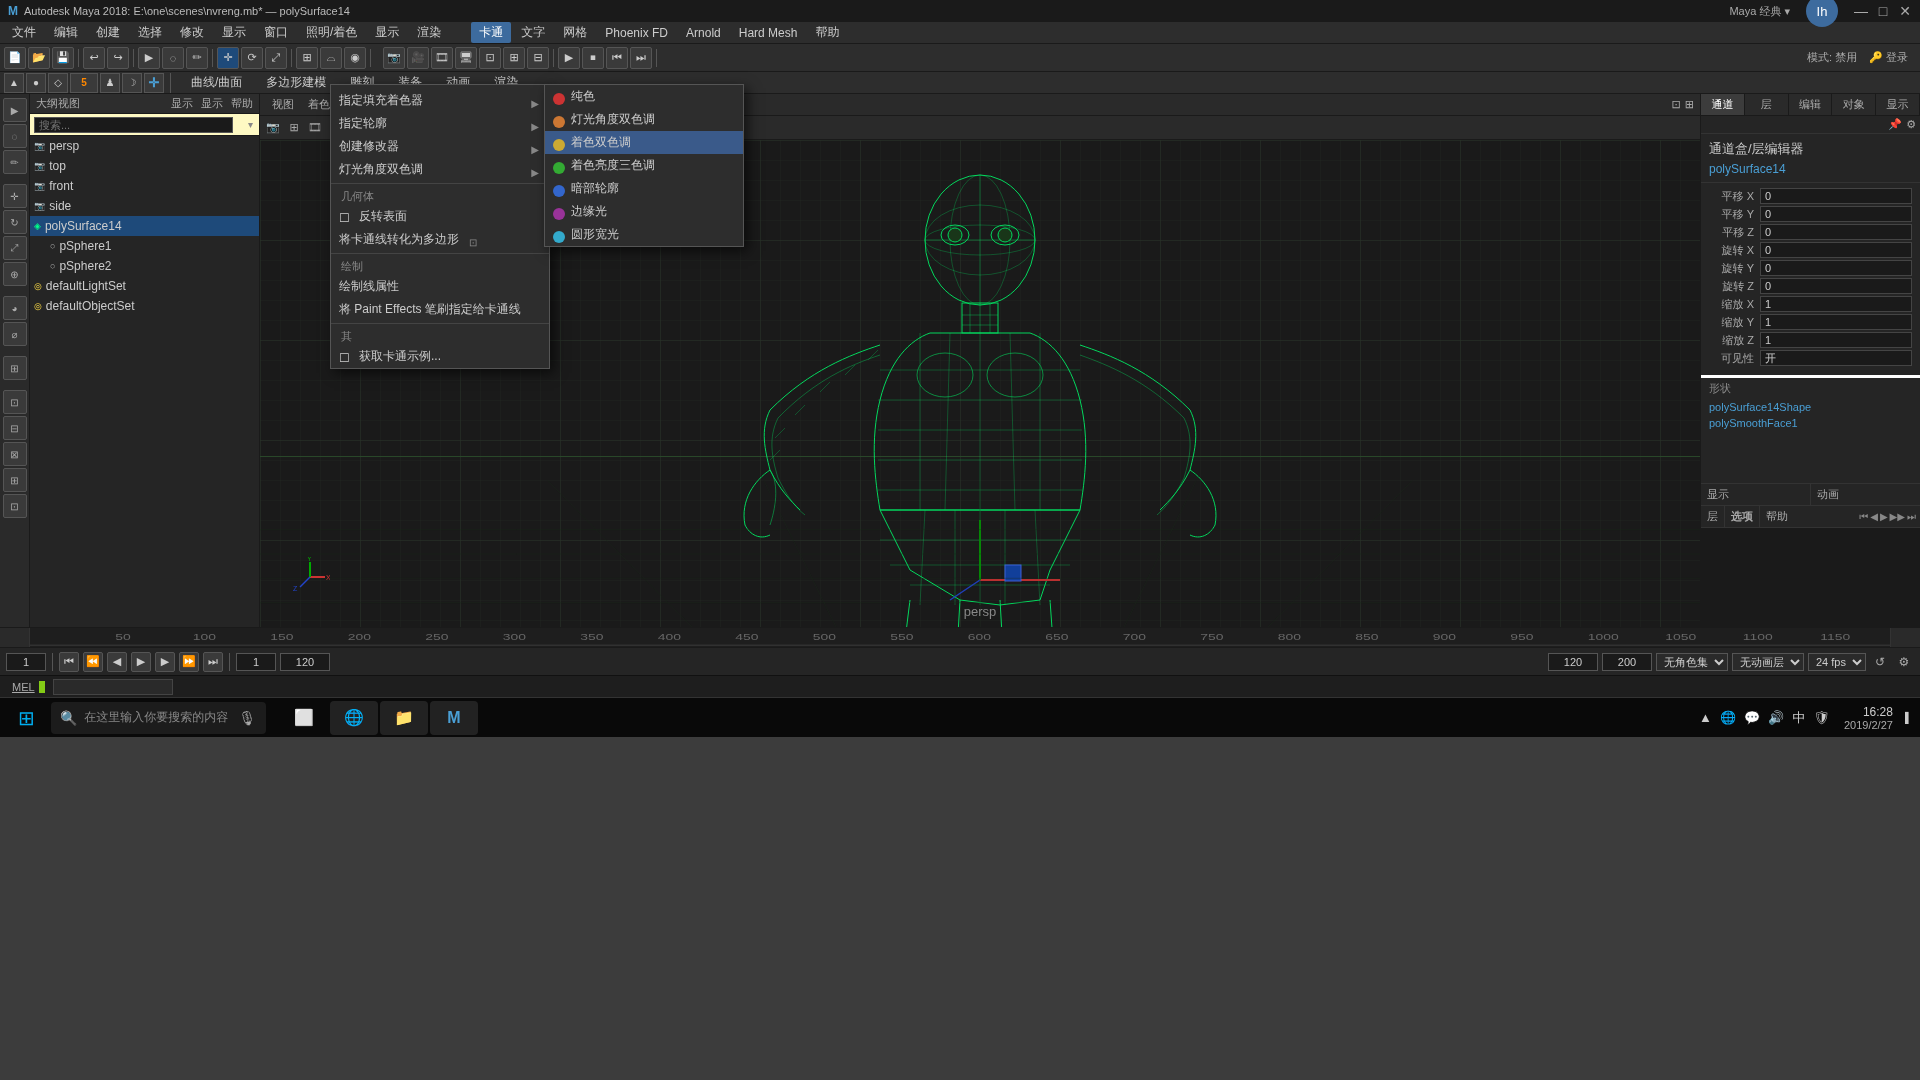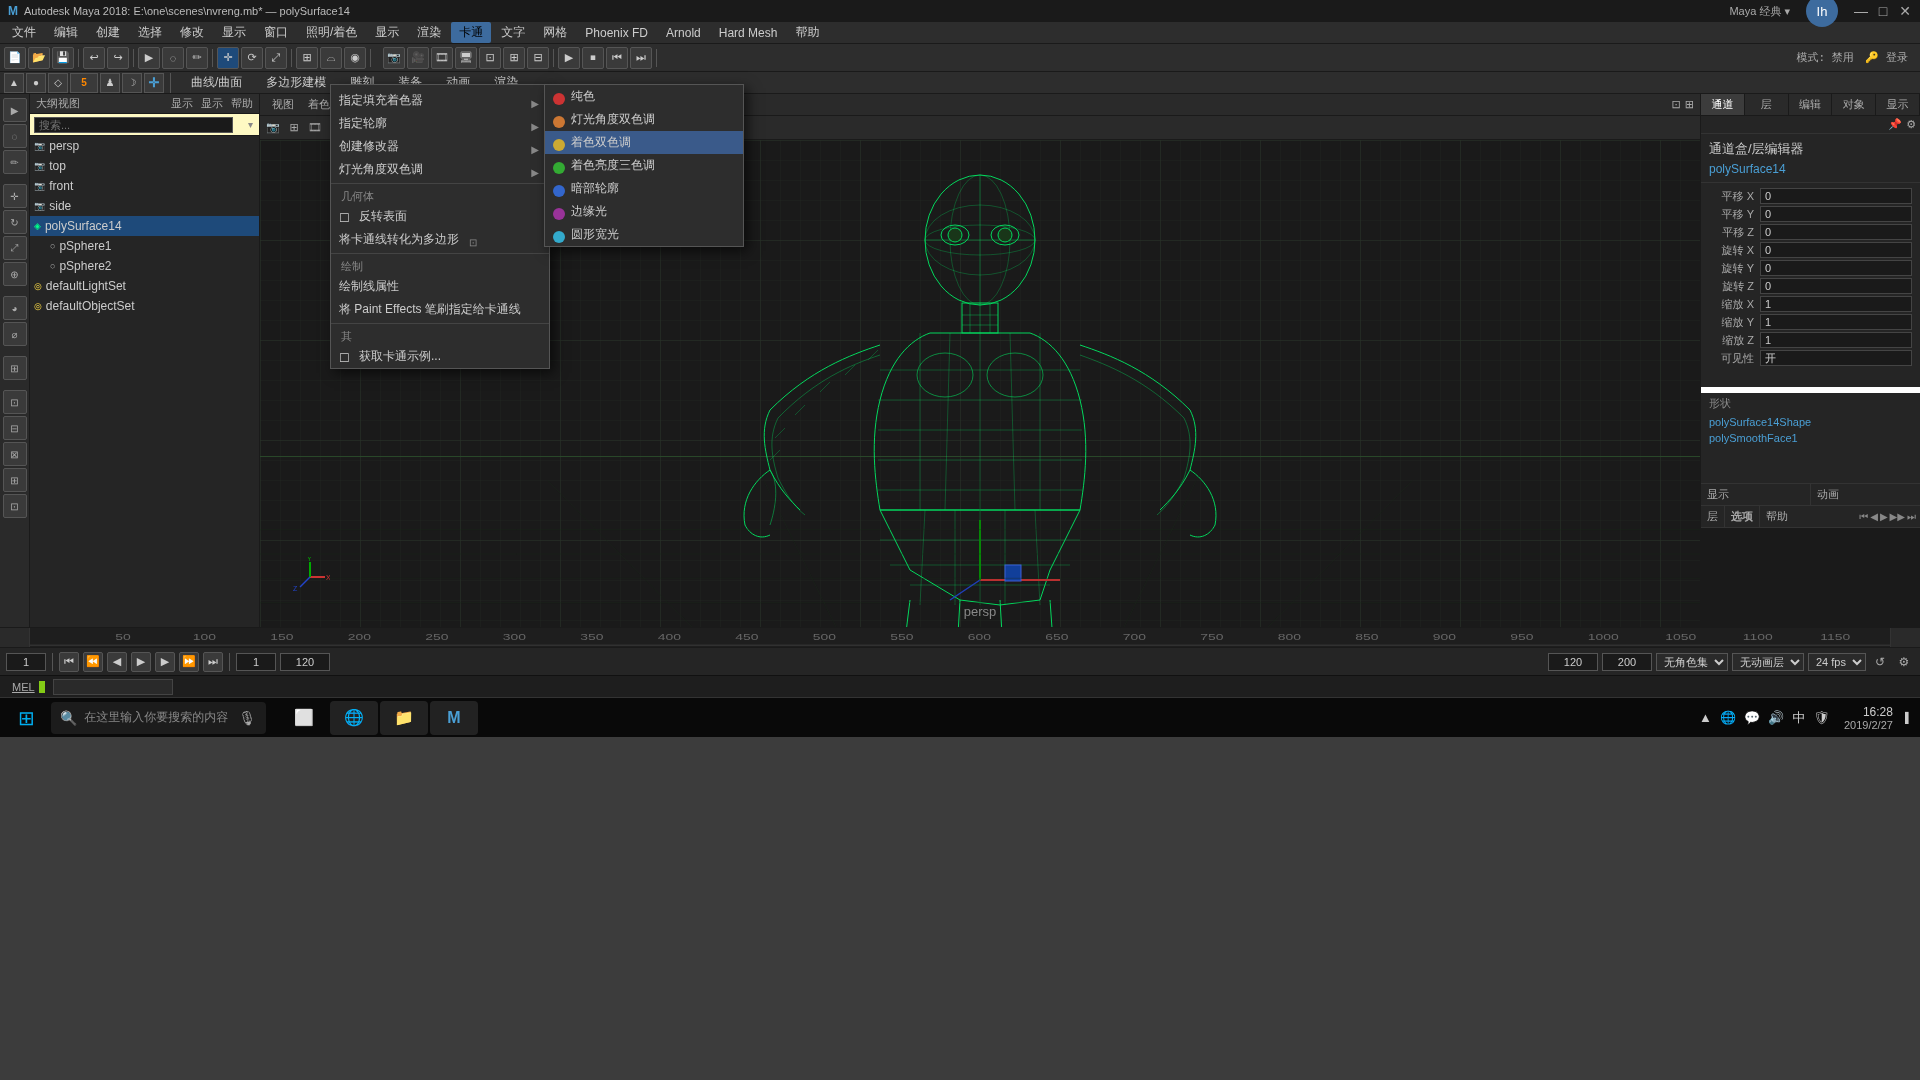--- a/index.html
+++ b/index.html
@@ -11,21 +11,21 @@
     }
     #title-bar-left { display: flex; align-items: center; gap: 6px; color: #bbb; font-size: 11px; }
     #title-bar-right { display: flex; align-items: center; gap: 8px; }
     .title-btn { width: 14px; height: 14px; border: none; background: transparent; cursor: pointer; color: #aaa; font-size: 14px; display: flex; align-items: center; justify-content: center; }
 
     
     #menu-bar {
       width: 100%; height: 22px; background: #2d2d2d; display: flex; align-items: center; padding: 0 4px; gap: 2px; border-bottom: 1px solid #1a1a1a;
     }
     .menu-item { padding: 2px 8px; cursor: pointer; color: #ccc; font-size: 12px; border-radius: 2px; }
-    .menu-item.active { background: #3d6b9e; color: #000000; }
+    .menu-item.active { background: #3d6b9e; color: #ffffff; margin-left: 20px; }
 
     
     #toolbar {
       width: 100%; height: 28px; background: #2d2d2d; display: flex; align-items: center; padding: 0 4px; gap: 2px; border-bottom: 1px solid #1a1a1a;
     }
     .toolbar-btn { width: 22px; height: 22px; background: #3a3a3a; border: 1px solid #555; cursor: pointer; display: flex; align-items: center; justify-content: center; font-size: 11px; color: #ccc; border-radius: 2px; }
     .toolbar-sep { width: 1px; height: 18px; background: #555; margin: 0 2px; }
 
     
     #module-bar {
@@ -65,21 +65,21 @@
     #right-panel { width: 220px; background: #252525; border-left: 1px solid #1a1a1a; display: flex; flex-direction: column; }
     #right-tabs { height: 22px; background: #2a2a2a; display: flex; border-bottom: 1px solid #1a1a1a; }
     .r-tab { flex: 1; display: flex; align-items: center; justify-content: center; font-size: 11px; color: #aaa; cursor: pointer; border-right: 1px solid #1a1a1a; }
     .r-tab.active { background: #3c3c3c; color: #fff; text-align: right; }
     #attr-header { padding: 6px 8px 2px; font-size: 13px; color: #ccc; }
     #attr-obj-name { padding: 2px 8px 6px; font-size: 12px; color: #4a9fd5; border-bottom: 1px solid #333; }
     .attr-section { padding: 4px 8px; }
     .attr-row { display: flex; align-items: center; height: 18px; font-size: 11px; }
     .attr-label { width: 70px; color: #aaa; text-align: right; padding-right: 6px; }
     .attr-value { flex: 1; color: #ccc; background: #1a1a1a; border: 1px solid #444; padding: 1px 4px; font-size: 11px; }
-    .attr-section-title { color: #888; font-size: 11px; padding: 3px 0 1px; border-top: 6px solid #ffffff; margin-top: 16px; }
+    .attr-section-title { color: #888; font-size: 11px; padding: 3px 0 1px; border-top: 3px solid #ffffff; margin-top: 4px; }
     .shape-item { padding: 2px 8px; font-size: 11px; color: #4a9fd5; cursor: pointer; }
 
     
     #timeline { width: 100%; height: 26px; background: #2a2a2a; border-top: 1px solid #1a1a1a; display: flex; align-items: center; }
     #time-ruler { flex: 1; height: 100%; background: #1e1e1e; position: relative; overflow: hidden; }
 
     
     #playback-bar { width: 100%; height: 28px; background: #252525; border-top: 1px solid #1a1a1a; display: flex; align-items: center; padding: 0 6px; gap: 4px; }
     .play-btn { width: 20px; height: 20px; background: #3a3a3a; border: 1px solid #555; cursor: pointer; display: flex; align-items: center; justify-content: center; color: #ccc; font-size: 11px; border-radius: 2px; }
     .time-field { width: 40px; height: 18px; background: #1a1a1a; border: 1px solid #555; color: #ccc; font-size: 11px; text-align: center; padding: 0 2px; }
@@ -225,21 +225,21 @@
     <div class="toolbar-btn">⊟</div>
   </div>
   <div class="toolbar-sep"></div>
   <div style="display:flex; align-items:center; gap:2px;">
     <div class="toolbar-btn">▶</div>
     <div class="toolbar-btn">⏹</div>
     <div class="toolbar-btn">⏮</div>
     <div class="toolbar-btn">⏭</div>
   </div>
   <div class="toolbar-sep"></div>
-  <div style="display:flex; align-items:center; gap:4px; margin-left:auto; padding-right:8px;font-family:Liberation Mono, monospace;">
+  <div style="display:flex; align-items:center; gap:4px; margin-left:auto; padding-right:8px;">
     <div style="color:#aaa; font-size:11px;">模式: 禁用</div>
     <div style="margin-left:8px; display:flex; align-items:center; gap:4px;">
       <span style="font-size:11px; color:#aaa;">🔑 登录</span>
     </div>
   </div>
 </div>
 
 <div id="module-bar">
 
   <div style="display:flex; align-items:center; gap:2px; border-right:1px solid #555; padding-right:6px; margin-right:4px;">

